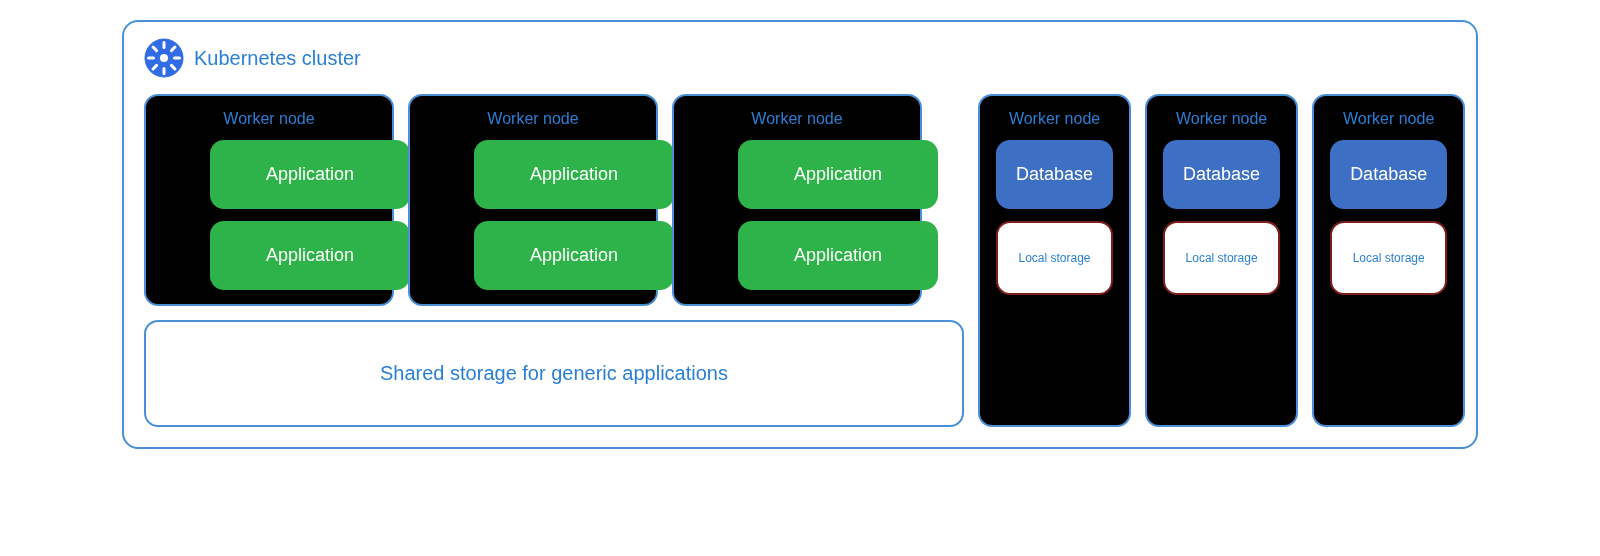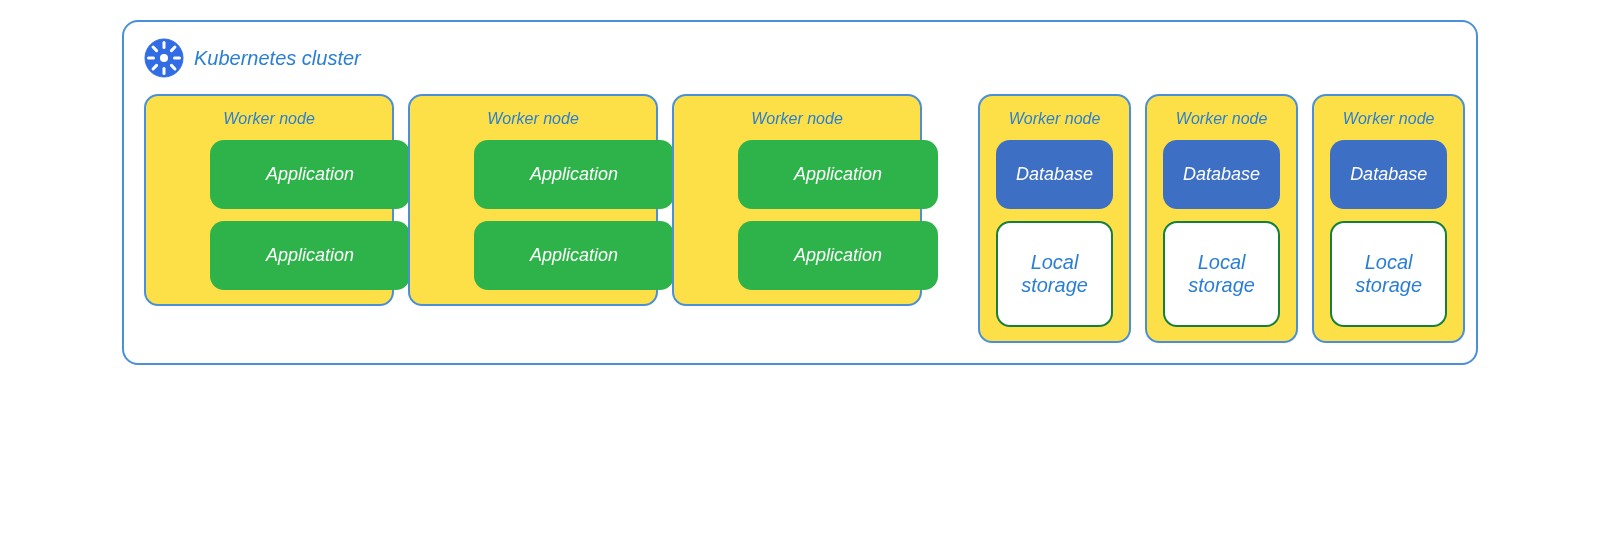--- a/index.html
+++ b/index.html
@@ -10,21 +10,20 @@
       display: flex;
       justify-content: center;
       align-items: center;
       min-height: 100vh;
       padding: 20px;
     }
 
     .diagram-wrapper {
       width: 1356px;
       min-height: 520px;
-      font-style: italic;
     }
 
     
     .k8s-cluster {
       border: 2px solid #4a90d9;
       border-radius: 16px;
       padding: 16px 20px 20px 20px;
       background: #fff;
       position: relative;
     }
@@ -72,21 +71,21 @@
       display: flex;
       gap: 14px;
       flex: 1;
     }
 
     
     .worker-node {
       border: 2px solid #4a90d9;
       border-radius: 14px;
       padding: 14px 16px;
-      background: #fde047;
+      background: #000000;
       display: flex;
       flex-direction: column;
       gap: 12px;
     }
 
     .worker-node-title {
       color: #2a7fd4;
       font-size: 16px;
       font-weight: 500;
       text-align: center;
@@ -122,24 +121,24 @@
       border-radius: 14px;
       color: #fff;
       font-size: 18px;
       font-weight: 500;
       text-align: right;
       padding: 24px 20px;
     }
 
     
     .local-storage {
-      border: 2px solid #15803d;
-      border-radius: 14px;
-      color: #2a7fd4;
-      font-size: 20px;
+      border: 2px solid #7f1d1d;
+      border-radius: 14px;
+      color: #2a7fd4;
+      font-size: 12px;
       font-weight: 400;
       text-align: center;
       padding: 28px 8px;
       background: #fff;
     }
 
     
     .shared-storage {
       border: 2px solid #4a90d9;
       border-radius: 14px;
@@ -202,20 +201,23 @@
           </div>
 
           <div class="worker-node left-worker">
             <span class="worker-node-title">Worker node</span>
             <div class="app-pod">Application</div>
             <div class="app-pod">Application</div>
           </div>
 
         </div>
 
+        <div class="shared-storage">
+          <span>Shared storage for generic applications</span>
+        </div>
 
       </div>
 
       <div class="right-section">
 
         <div class="worker-node db-worker">
           <span class="worker-node-title">Worker node</span>
           <div class="db-pod">Database</div>
           <div class="local-storage">Local storage</div>
         </div>

